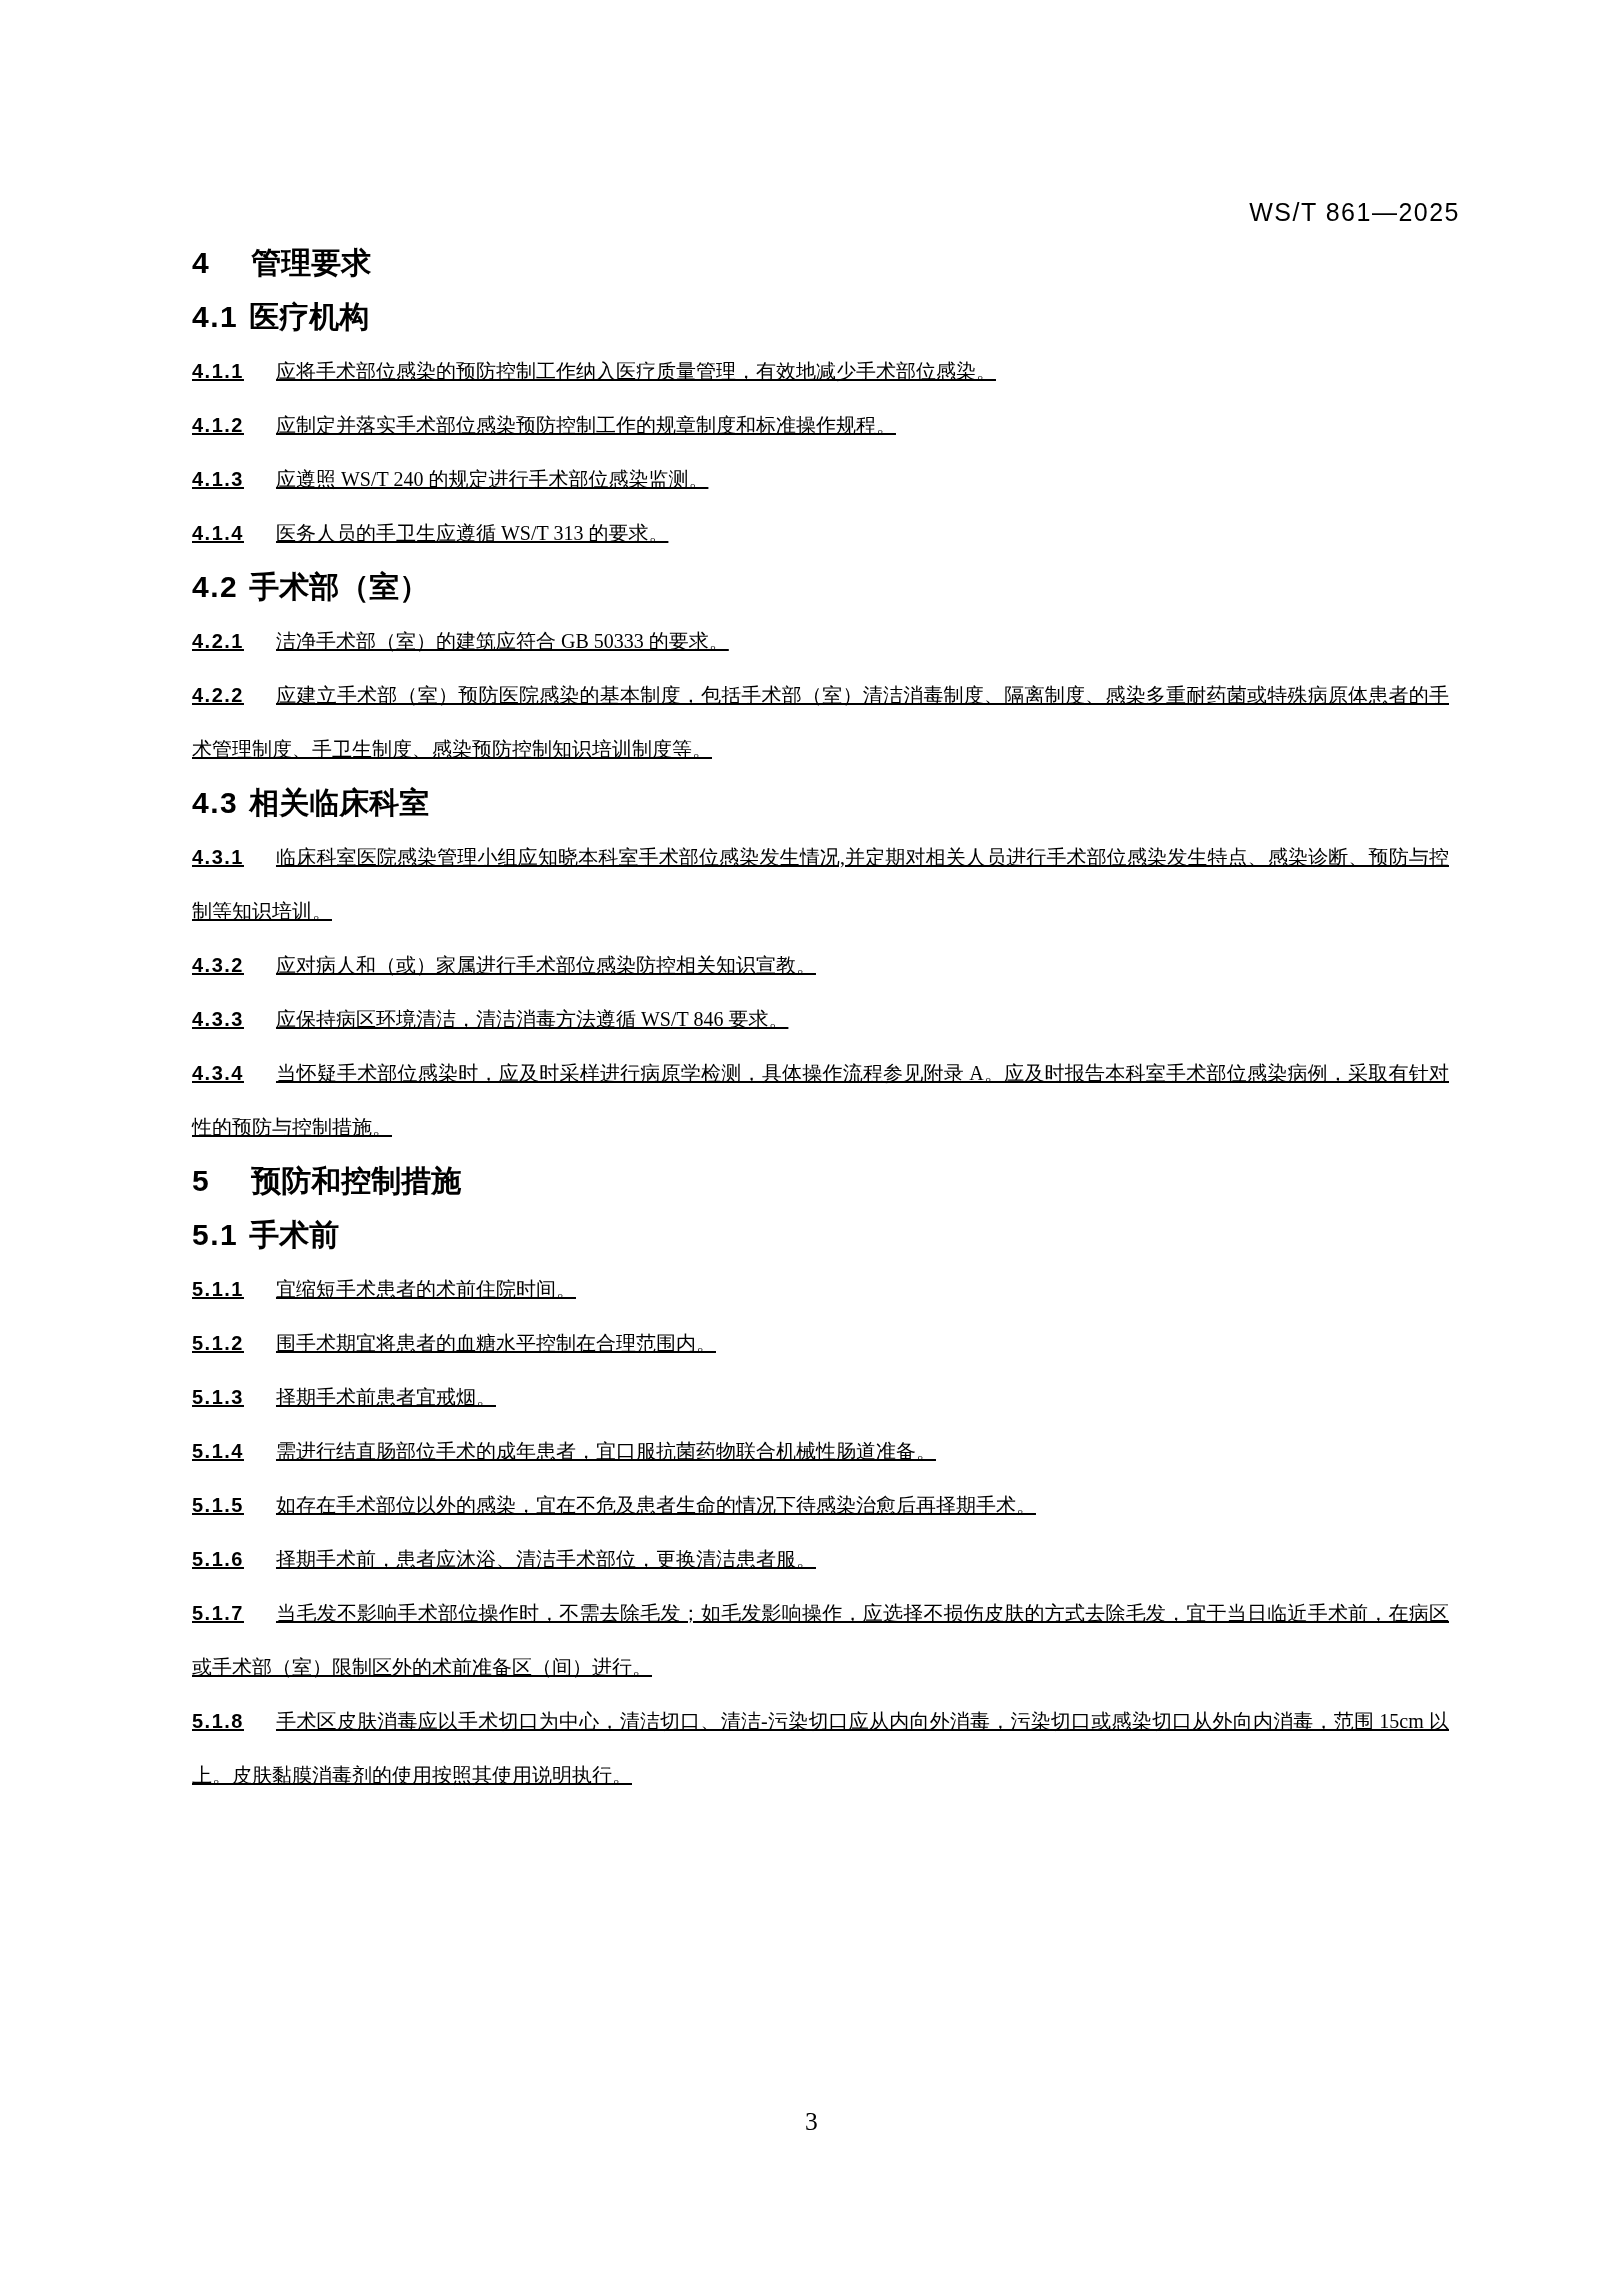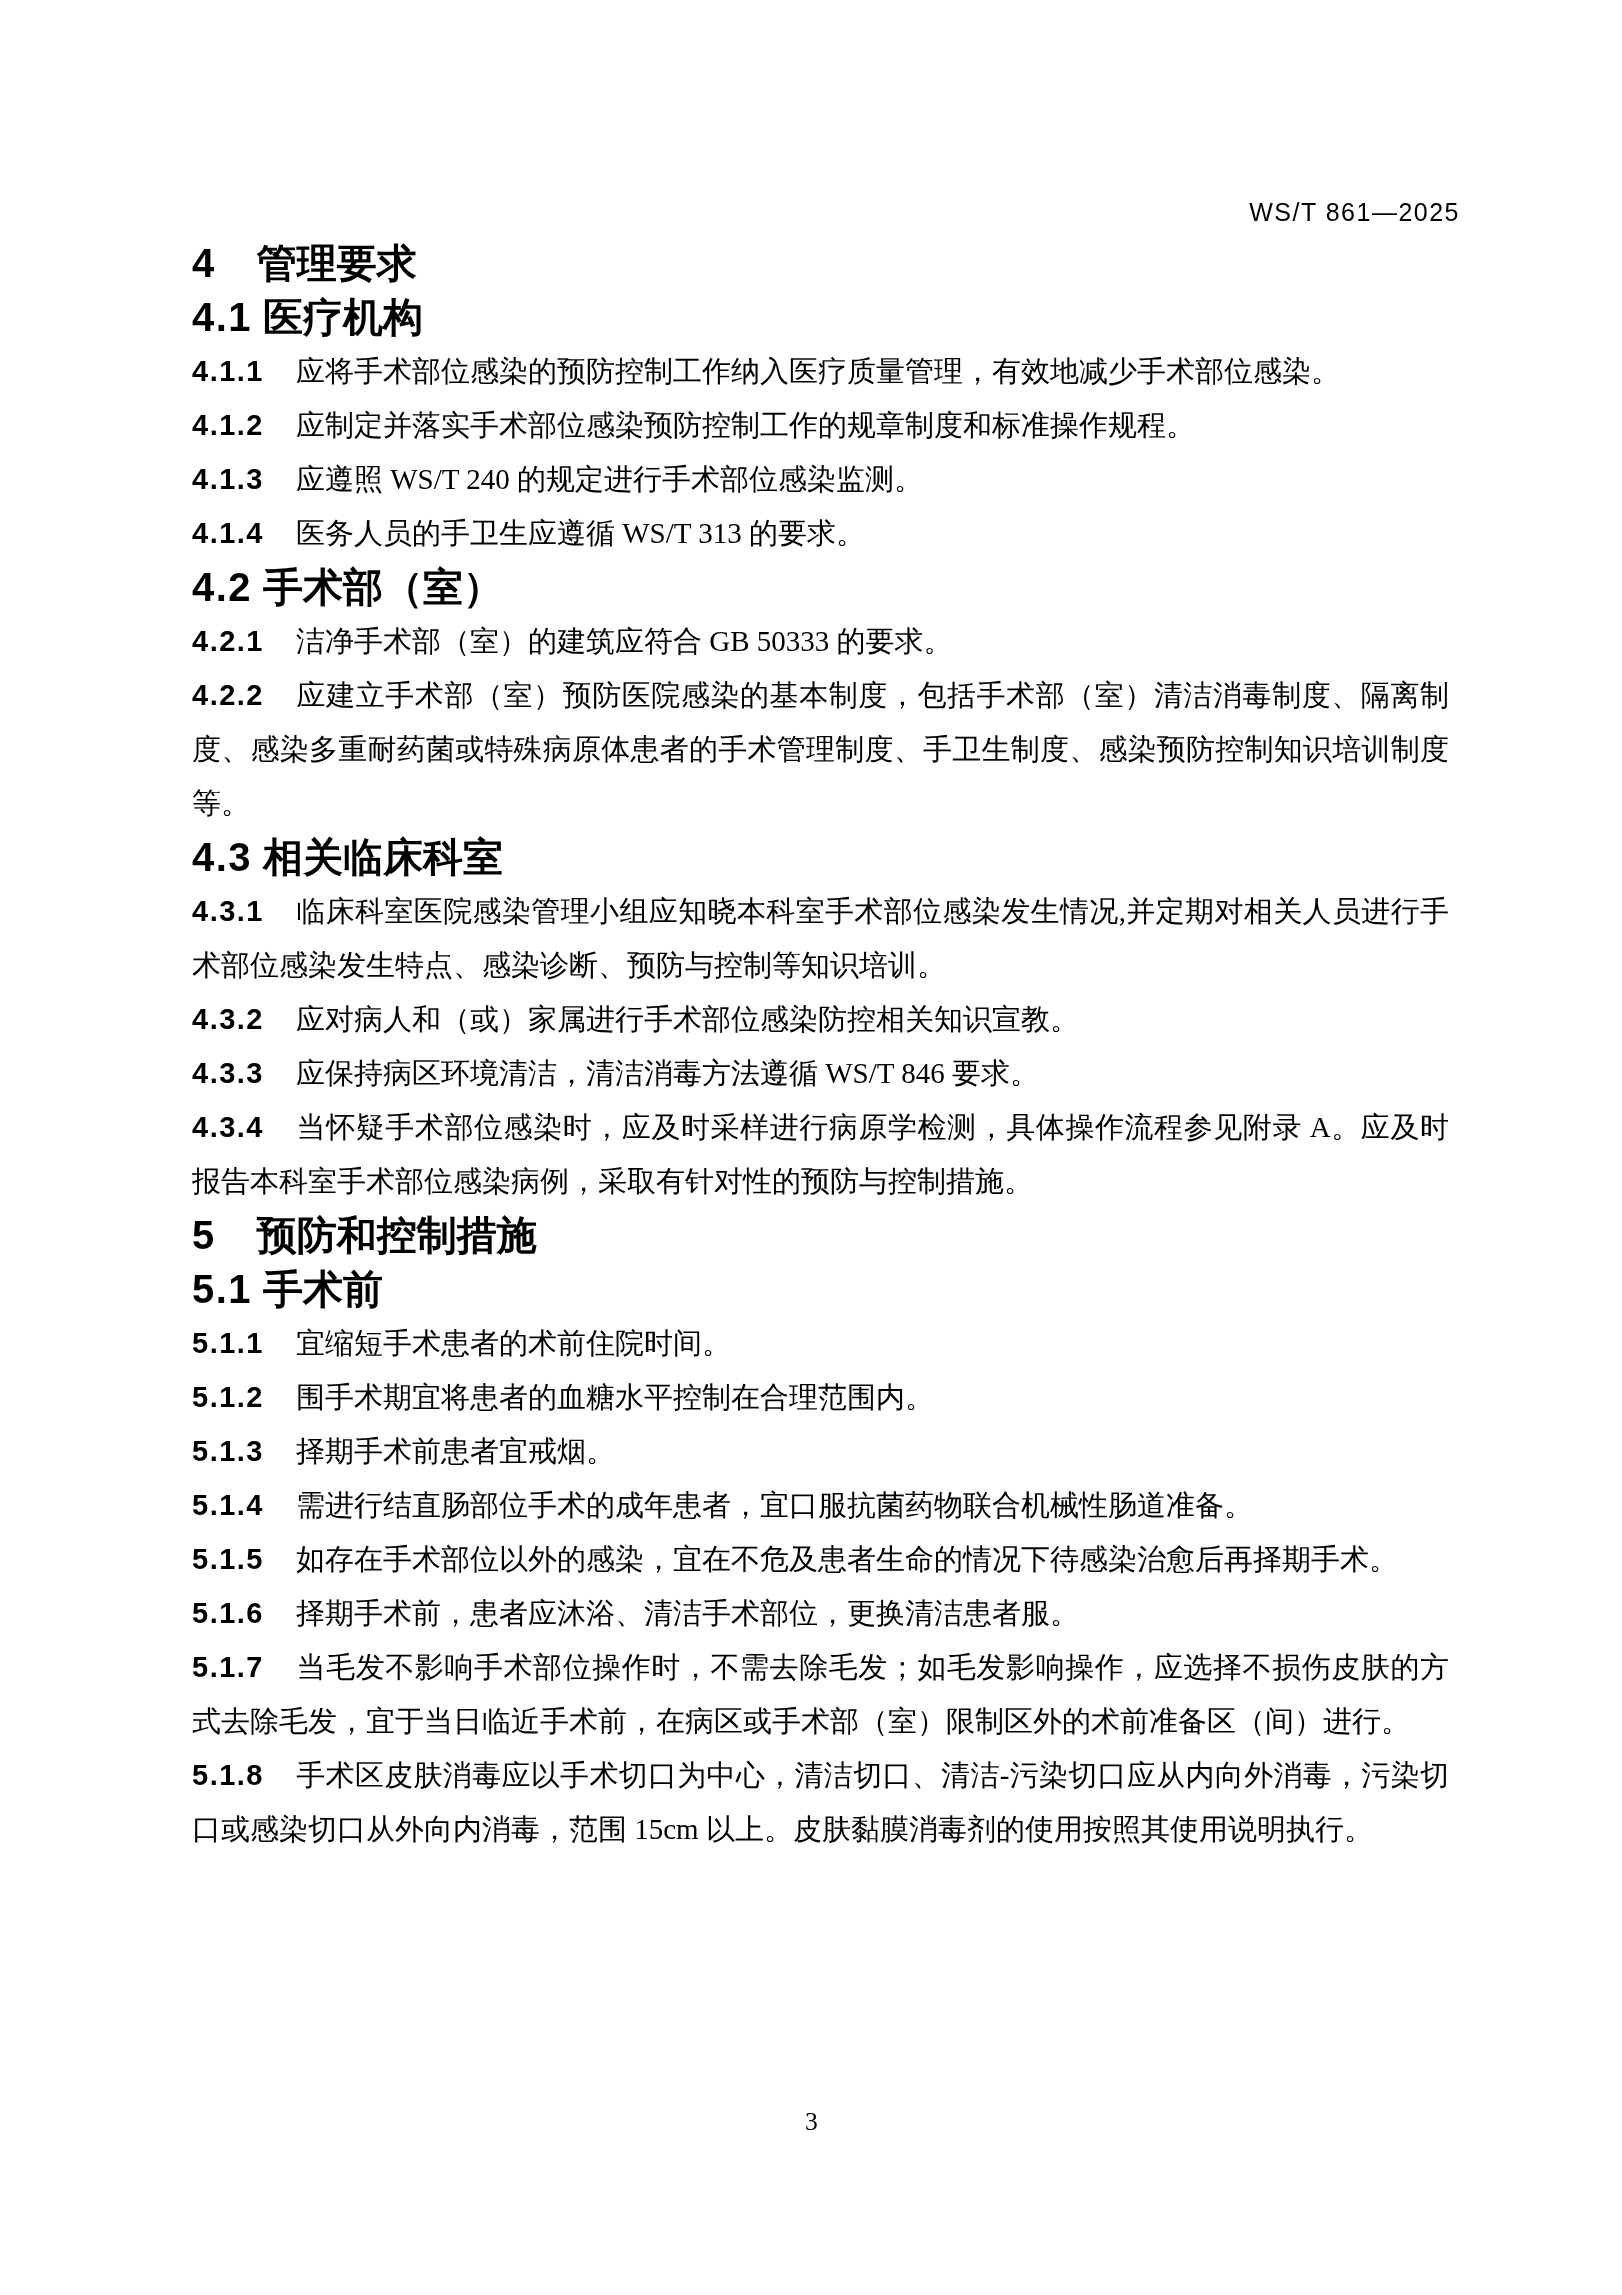--- a/index.html
+++ b/index.html
@@ -29,34 +29,35 @@
     left: 192px;
     width: 1257px;
   }
   .content p, .content h2, .content h3 { margin: 0; }
   .block {
     margin-bottom: 9.7px;
     line-height: 54px;
   }
   .clause {
     font-family: "Liberation Serif", "DejaVu Serif", serif;
-    font-size: 29px;
+    font-size: 20px;
     text-align: justify;
+    text-decoration: underline;
   }
   .num {
     font-family: "Liberation Sans", "DejaVu Sans", sans-serif;
     font-weight: bold;
     letter-spacing: 1.5px;
   }
   .clause .num { margin-right: 32px; }
   .heading {
     margin-top: 11.2px;
     font-family: "Liberation Sans", "DejaVu Sans", sans-serif;
     font-weight: bold;
-    font-size: 40px;
+    font-size: 30px;
   }
   .heading .num { margin-right: 11px; }
   .chapter .num { margin-right: 41px; }
   .chapter-gap { margin-top: 28px; }
   .first-heading { margin-top: 0; }
   .page-footer {
     position: absolute;
     top: 2107px;
     left: 0;
     width: 100%;

